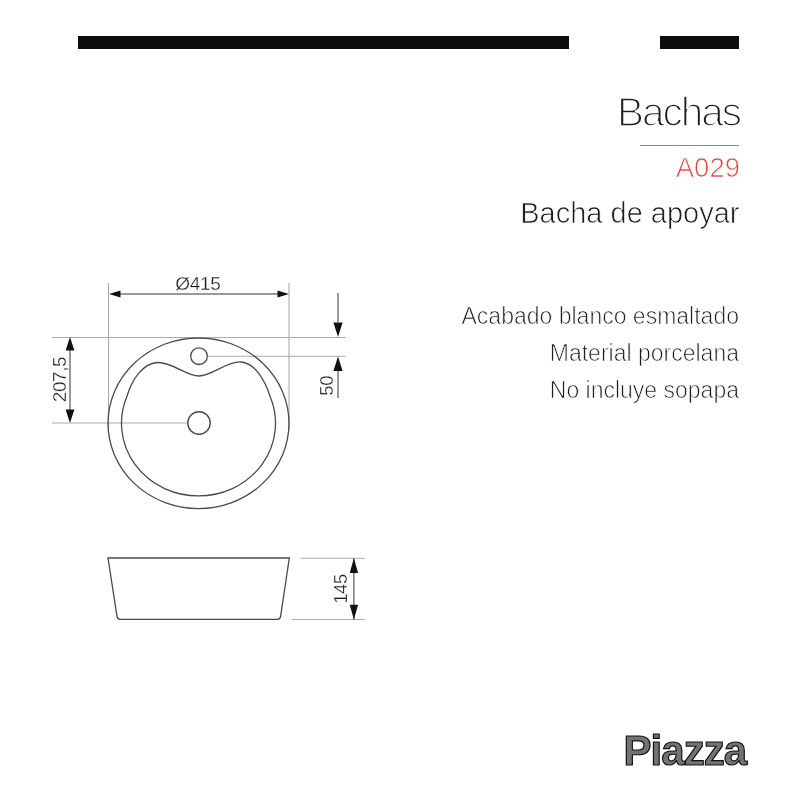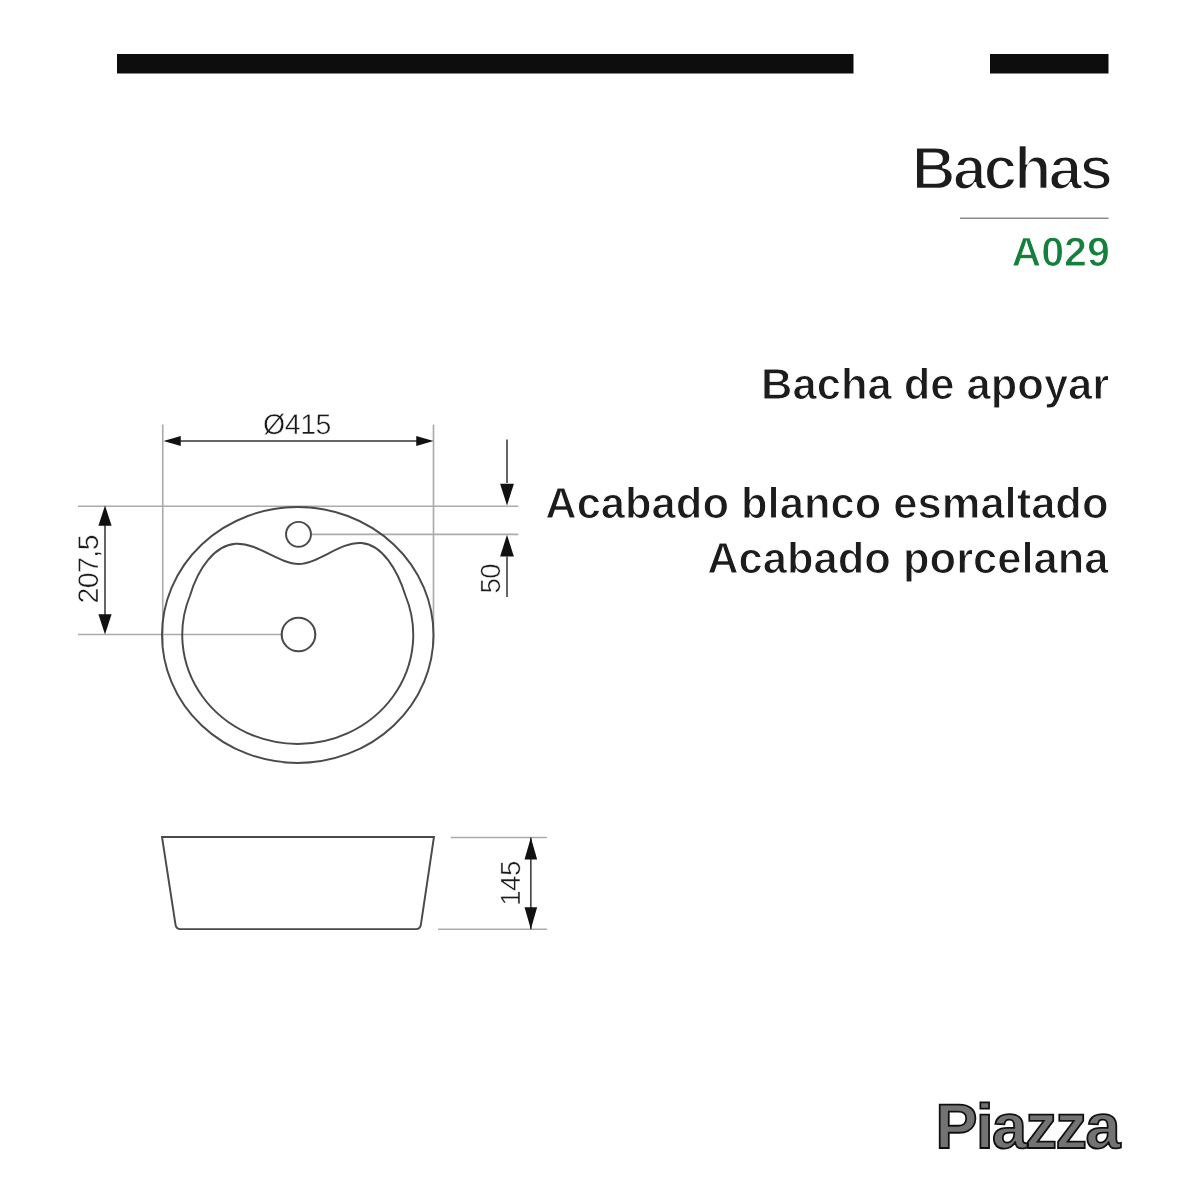--- a/index.html
+++ b/index.html
@@ -1,35 +1,35 @@
 <!DOCTYPE html>
 <html><head>
 <meta charset="utf-8">
 <style>
   html,body{margin:0;padding:0;background:#fff;}
   .page{position:relative;width:800px;height:800px;background:#fff;overflow:hidden;
         font-family:"Liberation Sans",sans-serif;}
   .abs{position:absolute;}
-  .rt{text-align:right;white-space:nowrap;font-weight:bold;}
+  .rt{text-align:right;white-space:nowrap;}
 </style>
 </head>
 <body>
 <div class="page">
 
   <div class="abs" style="left:78px;top:35.5px;width:491px;height:13px;background:#0d0d0d;"></div>
 
   <div class="abs" style="left:660px;top:35.5px;width:79px;height:13px;background:#0d0d0d;"></div>
 
   <div class="abs rt" style="right:60px;top:91.8px;font-size:40.5px;line-height:40.5px;letter-spacing:-2px;color:#1c1c1c;-webkit-text-stroke:1.6px #ffffff;">Bachas</div>
 
   <div class="abs" style="left:640px;top:145px;width:99px;height:1px;background:#8c8c8c;"></div>
 
-  <div class="abs rt" style="right:60px;top:154px;font-size:27.5px;line-height:27.5px;color:#15803d;margin-left:20px;-webkit-text-stroke:0.7px #ffffff;">A029</div>
+  <div class="abs rt" style="right:60px;top:154px;font-size:27.5px;line-height:27.5px;color:#ef4444;margin-left:20px;-webkit-text-stroke:0.7px #ffffff;">A029</div>
 
-  <div class="abs rt" style="right:60.5px;top:198.5px;font-size:29px;line-height:29px;color:#1c1c1c;margin-top:44px;-webkit-text-stroke:0.7px #ffffff;">Bacha de apoyar</div>
+  <div class="abs rt" style="right:60.5px;top:198.5px;font-size:29px;line-height:29px;color:#1c1c1c;-webkit-text-stroke:0.7px #ffffff;">Bacha de apoyar</div>
 
   <svg class="abs" style="left:0;top:0;" width="800" height="800" viewBox="0 0 800 800">
     <g fill="none">
 
       <line x1="52" y1="337.5" x2="345.5" y2="337.5" stroke="#ababab" stroke-width="1.1"></line>
 
       <line x1="52" y1="423" x2="187.5" y2="423" stroke="#ababab" stroke-width="1.1"></line>
 
       <line x1="207.5" y1="356.2" x2="345.5" y2="356.2" stroke="#ababab" stroke-width="1.1"></line>
 
@@ -77,25 +77,26 @@
       <line x1="292" y1="619.5" x2="364.6" y2="619.5" stroke="#ababab" stroke-width="1.1"></line>
 
       <line x1="353.9" y1="558.3" x2="353.9" y2="619.5" stroke="#333" stroke-width="1"></line>
       <path d="M 353.9 558.3 L 349.7 573 L 358.1 573 Z" fill="#111" stroke="none"></path>
       <path d="M 353.9 619.5 L 349.7 604.8 L 358.1 604.8 Z" fill="#111" stroke="none"></path>
 
       <text x="0" y="0" font-size="18.5" fill="#1a1a1a" text-anchor="middle" letter-spacing="-0.4" transform="translate(346.5,589) rotate(-90)" stroke="#ffffff" stroke-width="0.3">145</text>
     </g>
   </svg>
 
-  <div class="abs rt" style="right:61px;top:297.5px;font-size:29px;line-height:37.35px;color:#1c1c1c;margin-top:20px;-webkit-text-stroke:0.7px #ffffff;">
+  <div class="abs rt" style="right:61px;top:297.5px;font-size:23px;line-height:37.35px;color:#1c1c1c;-webkit-text-stroke:0.7px #ffffff;">
 
     <div>Acabado blanco esmaltado</div>
 
-    <div>Acabado porcelana</div>
+    <div>Material porcelana</div>
 
 
+    <div>No incluye sopapa</div>
 
   </div>
 
   <div class="abs rt" style="right:54px;top:730px;font-size:42px;line-height:42px;color:#737373;font-weight:bold;letter-spacing:-1px;-webkit-text-stroke:1.2px #111;">Piazza</div>
 
 </div>
 
 </body></html>

